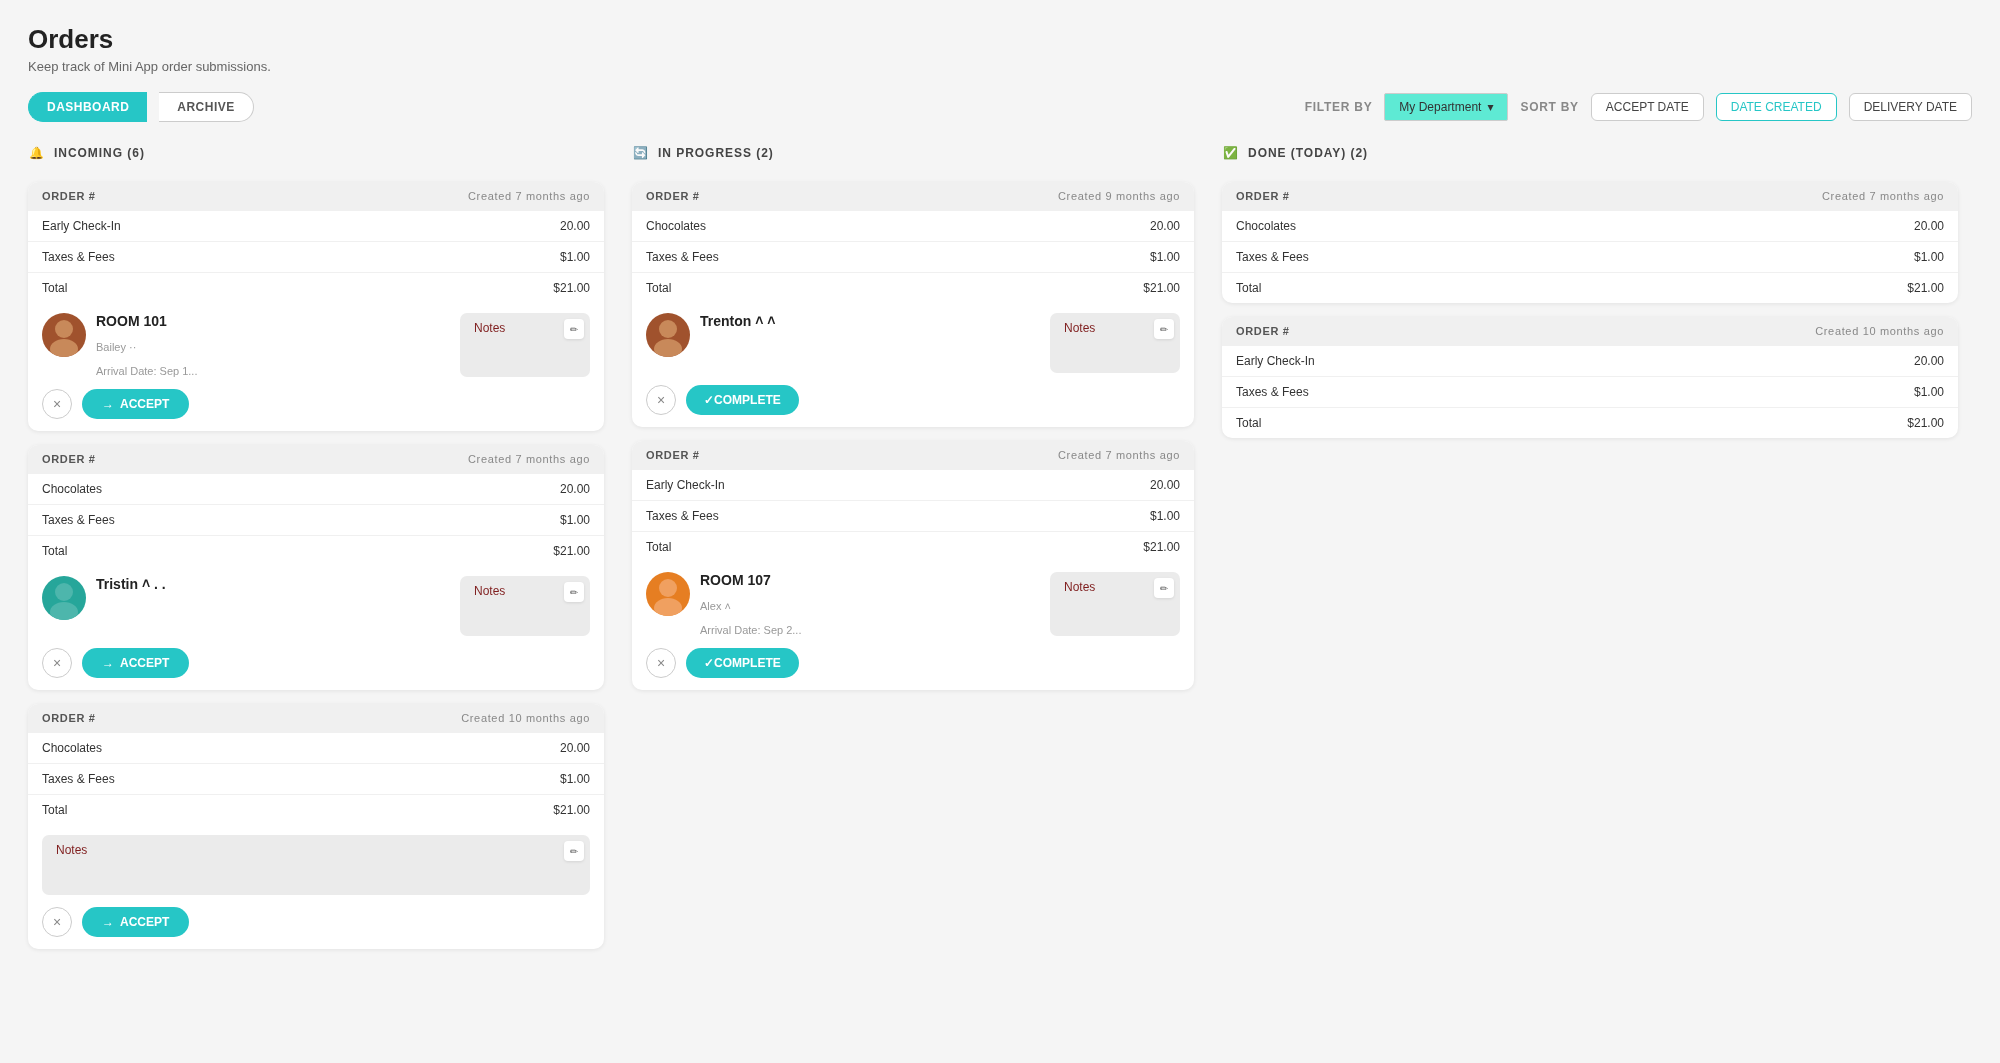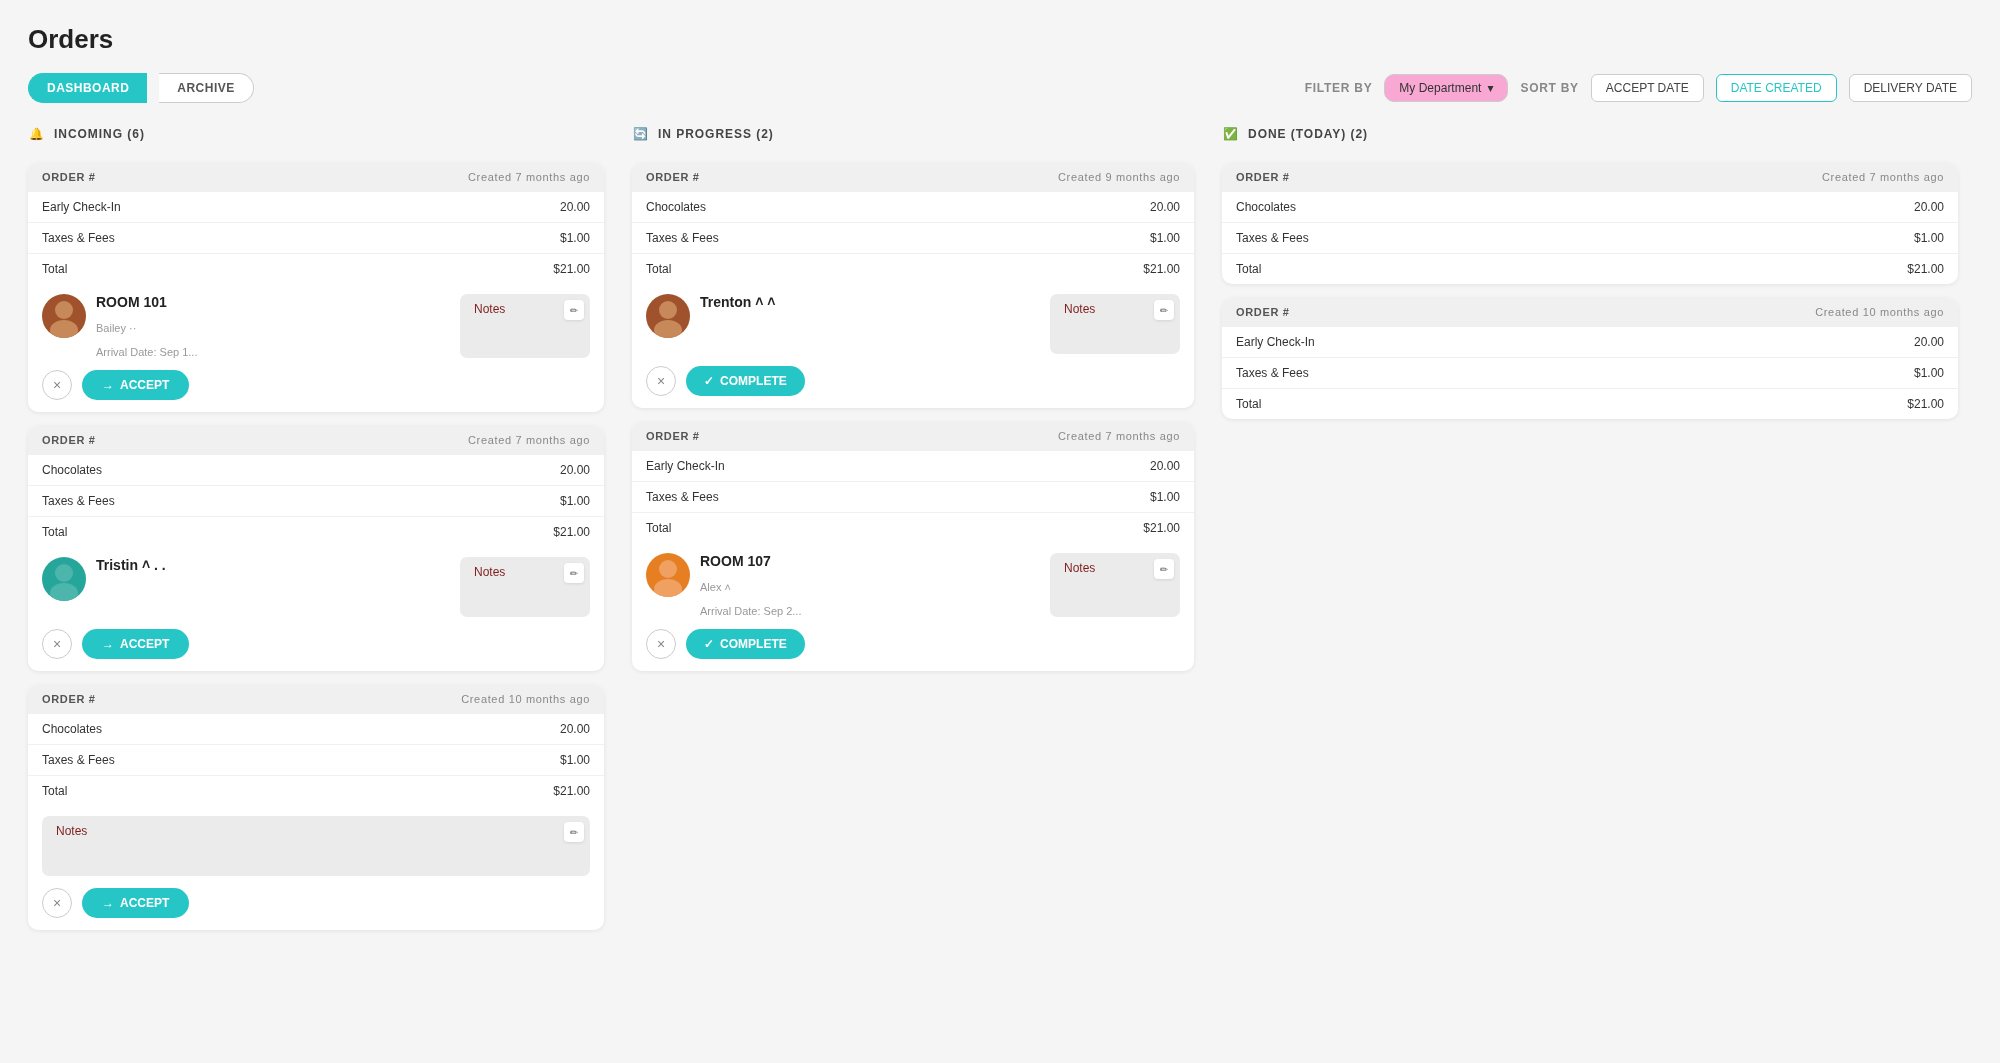--- a/index.html
+++ b/index.html
@@ -9,21 +9,21 @@
     .subtitle { color: #666; font-size: 13px; margin-top: 4px; }
     .top-bar { display: flex; align-items: center; justify-content: space-between; margin-top: 18px; margin-bottom: 22px; }
     .tab-group { display: flex; gap: 12px; }
     .tab { padding: 7px 18px; border-radius: 20px; border: 1px solid #ccc; background: white; font-size: 12px; font-weight: 600; cursor: pointer; letter-spacing: 0.04em; }
     .tab.active { background: #26c6c6; color: white; border-color: #26c6c6; }
     .tab:not(.active) { color: #555; border-left: none; border-radius: 0 20px 20px 0; }
     .tab:first-child { border-radius: 20px 0 0 20px; border-right: none; }
     .tab:last-child { border-radius: 0 20px 20px 0; }
     .filter-sort { display: flex; align-items: center; gap: 12px; }
     .filter-label { font-size: 12px; color: #888; font-weight: 600; letter-spacing: 0.06em; }
-    .filter-select { display: flex; align-items: center; gap: 6px; padding: 6px 14px; border: 1px solid #ccc; border-radius: 10px; background: #f9a8d4; font-size: 12px; cursor: pointer; }
+    .filter-select { display: flex; align-items: center; gap: 6px; padding: 6px 14px; border: 1px solid #ccc; border-radius: 2px; background: #5eead4; font-size: 12px; cursor: pointer; }
     .sort-btn { padding: 6px 14px; border: 1px solid #ccc; border-radius: 6px; background: white; font-size: 12px; cursor: pointer; color: #444; }
     .sort-btn.active { border-color: #26c6c6; color: #26c6c6; }
     .columns { display: grid; grid-template-columns: 590px 590px 1fr; gap: 0; }
     .column-header { display: flex; align-items: center; gap: 8px; font-size: 12px; font-weight: 700; letter-spacing: 0.08em; color: #444; margin-bottom: 14px; padding-bottom: 6px; }
     .col-icon { width: 18px; height: 18px; display: inline-flex; align-items: center; justify-content: center; }
     .column { padding: 0 14px; }
     .column:first-child { padding-left: 0; }
     .order-card { background: white; border-radius: 10px; box-shadow: 0 1px 4px rgba(0,0,0,0.08); margin-bottom: 14px; overflow: hidden; }
     .order-table { width: 100%; border-collapse: collapse; }
     .order-table thead tr { background: #f0f0f0; }
@@ -35,38 +35,39 @@
     .guest-info { display: flex; align-items: flex-start; gap: 10px; }
     .avatar { width: 44px; height: 44px; border-radius: 50%; overflow: hidden; flex-shrink: 0; }
     .avatar-img { width: 100%; height: 100%; display: flex; align-items: center; justify-content: center; font-size: 18px; }
     .guest-name { font-size: 14px; font-weight: 700; color: #222; }
     .guest-sub { font-size: 11px; color: #999; margin-top: 12px; }
     .notes-box { background: #ebebeb; border-radius: 7px; padding: 8px 14px; position: relative; min-height: 60px; min-width: 130px; font-size: 12px; color: #7f1d1d; }
     .notes-edit { position: absolute; top: 6px; right: 6px; width: 20px; height: 20px; background: white; border-radius: 4px; display: flex; align-items: center; justify-content: center; cursor: pointer; font-size: 11px; color: #555; box-shadow: 0 1px 3px rgba(0,0,0,0.1); }
     .card-actions { display: flex; align-items: center; gap: 10px; padding: 0 14px 12px; }
     .btn-reject { width: 30px; height: 30px; border-radius: 50%; border: 1.5px solid #ccc; background: white; display: flex; align-items: center; justify-content: center; cursor: pointer; font-size: 14px; color: #888; }
     .btn-accept { background: #26c6c6; color: white; border: none; border-radius: 20px; padding: 8px 20px; font-size: 12px; font-weight: 700; cursor: pointer; display: flex; align-items: center; gap: 6px; }
-    .btn-complete { background: #26c6c6; color: white; border: none; border-radius: 20px; padding: 8px 18px; font-size: 12px; font-weight: 700; cursor: pointer; display: flex; gap: 6px; }
+    .btn-complete { background: #26c6c6; color: white; border: none; border-radius: 20px; padding: 8px 18px; font-size: 12px; font-weight: 700; cursor: pointer; display: flex; }
     .done-order { background: white; border-radius: 10px; box-shadow: 0 1px 4px rgba(0,0,0,0.08); margin-bottom: 14px; overflow: hidden; }
     .done-table { width: 100%; border-collapse: collapse; }
     .done-table thead tr { background: #f0f0f0; }
     .done-table thead td { padding: 8px 14px; font-size: 11px; font-weight: 700; color: #555; letter-spacing: 0.06em; }
     .done-table thead td.created { text-align: right; color: #888; font-weight: 400; font-size: 11px; }
     .done-table tbody td { padding: 8px 14px; font-size: 12px; border-top: 1px solid #f0f0f0; }
     .done-table tbody td.amount { text-align: right; }
     .chevron-down::after { content: '▾'; }
     .right-arrow::before { content: '→ '; }
     .check-icon::before { content: '✓ '; }
     .pencil-icon::before { content: '✏'; font-size: 10px; }
   </style>
 </head>
 <body>
 
 <div class="page">
   <h1>Orders</h1>
+  <p class="subtitle">Keep track of Mini App order submissions.</p>
 
   <div class="top-bar">
     <div class="tab-group">
       <button class="tab active">DASHBOARD</button>
       <button class="tab">ARCHIVE</button>
     </div>
     <div class="filter-sort">
       <span class="filter-label">FILTER BY</span>
       <div class="filter-select">
         <span>My Department</span>

